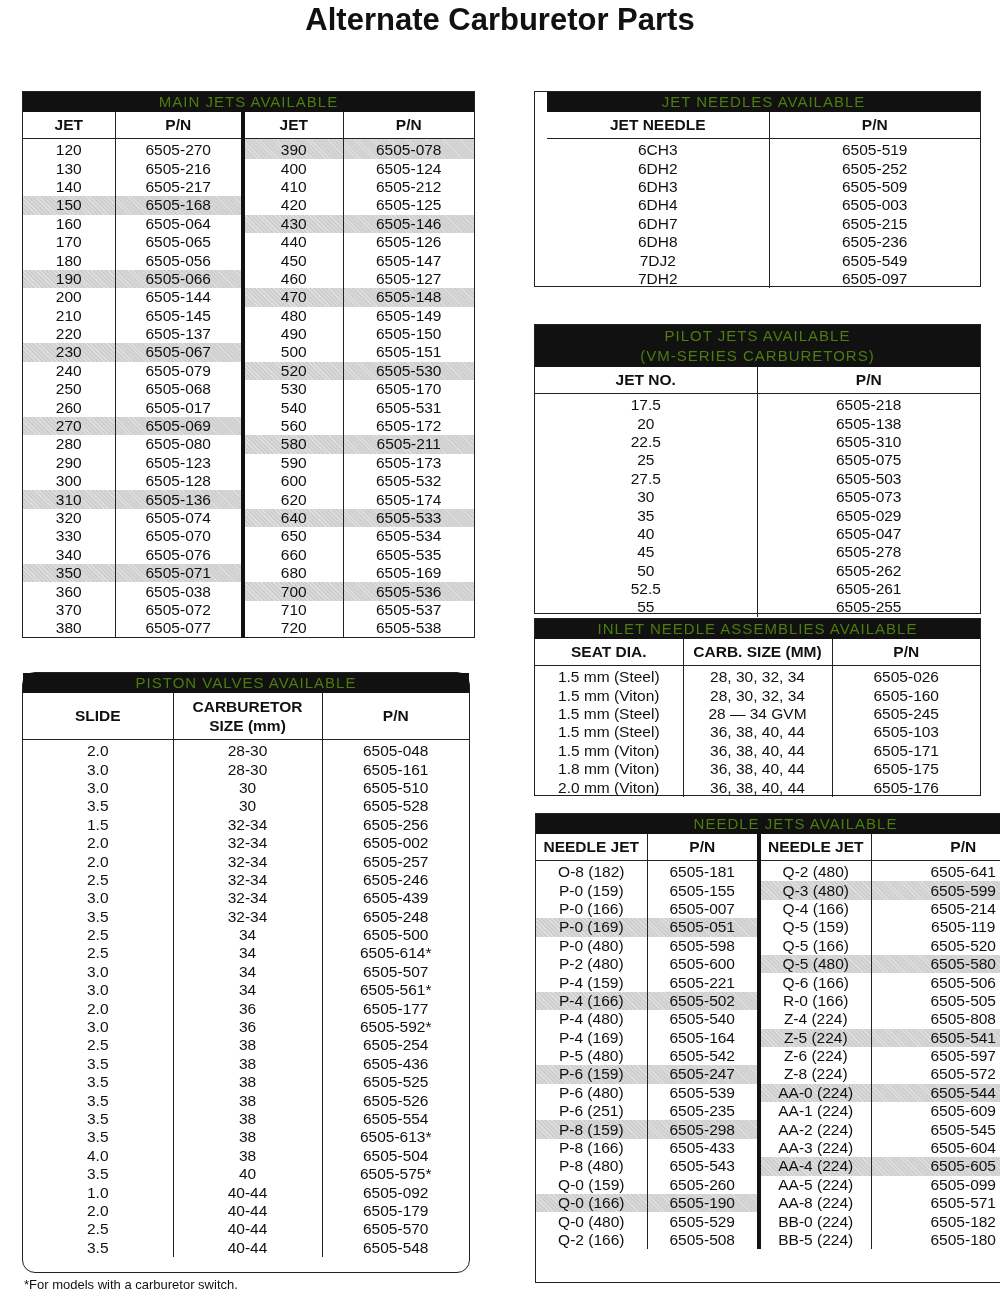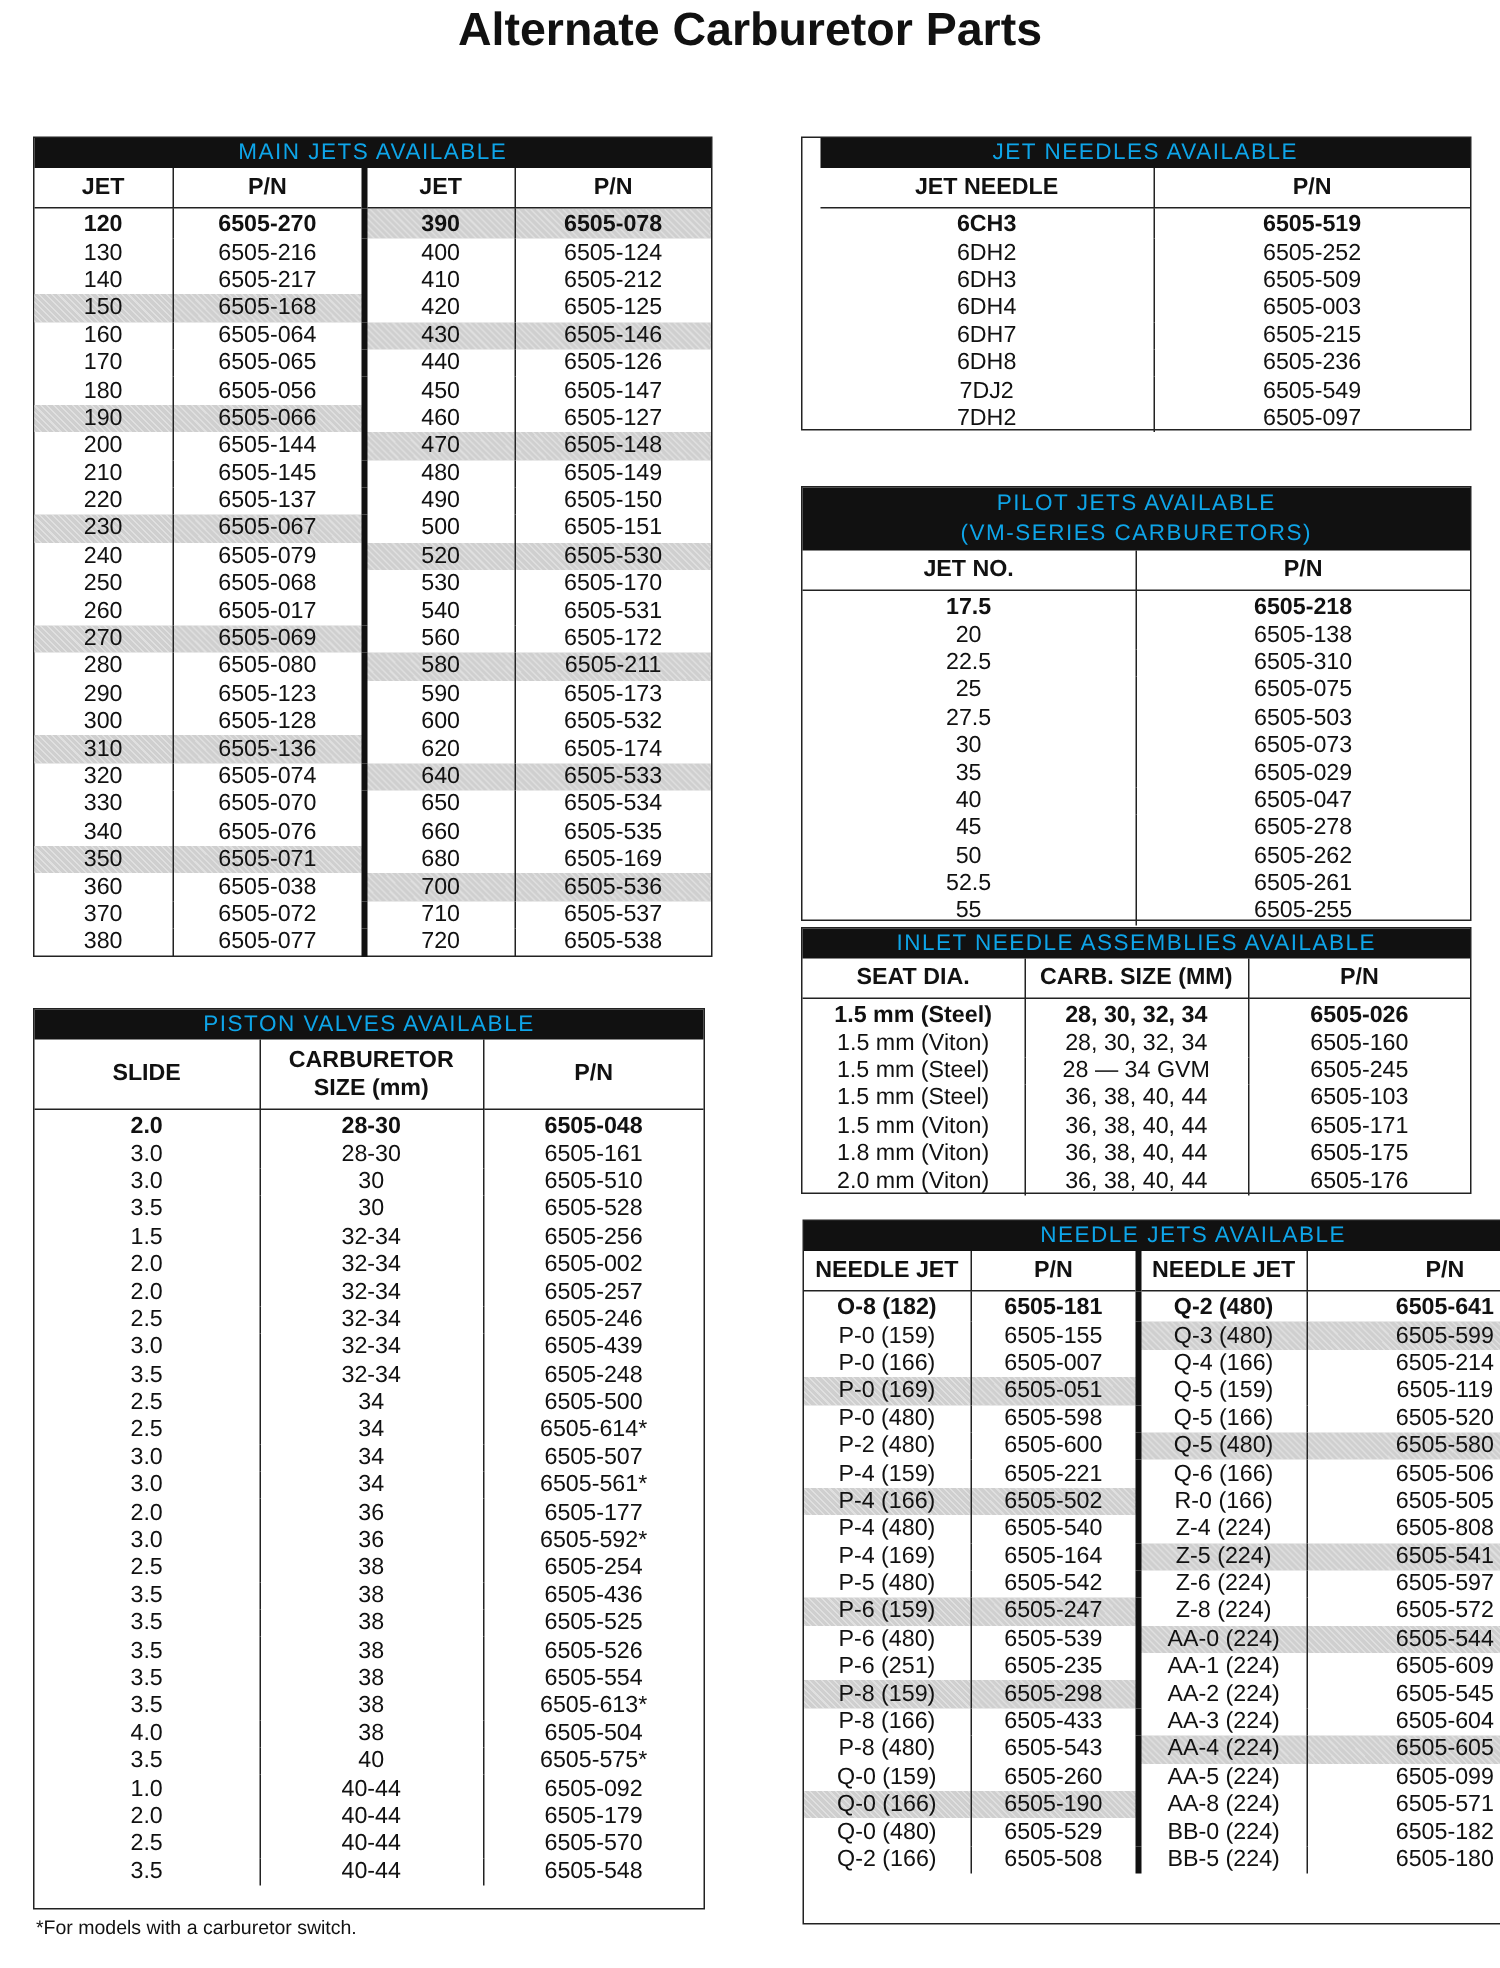--- a/index.html
+++ b/index.html
@@ -1,28 +1,28 @@
 <!DOCTYPE html>
 <html><head>
 <meta charset="utf-8">
 <style>
   html, body { margin: 0; padding: 0; background: #ffffff; }
   body { width: 1000px; height: 1312px; position: relative; font-family: "Liberation Sans", sans-serif; color: #111; overflow: hidden; }
   .title { position: absolute; left: 0; top: 2px; width: 1000px; text-align: center; font-size: 31px; font-weight: bold; letter-spacing: 0px; }
   .tbl { position: absolute; border: 1.5px solid #222; box-sizing: border-box; background: #fff; }
-  .bar { background: #111; color: #0ea5e9; text-align: center; font-size: 15px; letter-spacing: 1px; line-height: 20px; }
+  .bar { background: #111; color: #4d7c0f; text-align: center; font-size: 15px; letter-spacing: 1px; line-height: 20px; }
   table { border-collapse: collapse; width: 100%; table-layout: fixed; }
   th { font-size: 15.5px; font-weight: bold; height: 26px; border-bottom: 1.5px solid #222; border-right: 1.5px solid #222; padding: 0; text-align: center; }
   th:last-child { border-right: none; }
   td { font-size: 15.5px; text-align: center; padding: 0; height: 18.4px; line-height: 18px; border-right: 1.5px solid #222; white-space: nowrap; }
   td:last-child { border-right: none; }
   .thick { border-right: 4px solid #111 !important; }
   .hl { background-color: #cfcfcf; background-image: repeating-linear-gradient(45deg, rgba(255,255,255,0.35) 0 1px, transparent 1px 3px); }
   .footnote { position: absolute; left: 24px; top: 1277px; font-size: 13px; }
-  .first-row td { padding-top: 2px; font-weight: bold; }
+  .first-row td { padding-top: 2px; }
 </style>
 </head>
 <body>
 
 <div class="title">Alternate Carburetor Parts</div>
 
 <div class="tbl" style="left:22px; top:91px; width:453px; height:547px;">
   <div class="bar">MAIN JETS AVAILABLE</div>
   <table>
     <colgroup>
@@ -199,21 +199,21 @@
         <tr>
           <td>380</td>
           <td class="thick">6505-077</td>
           <td>720</td>
           <td>6505-538</td>
         </tr>
       </tbody>
   </table>
 </div>
 
-<div class="tbl" style="left:22px; top:672px; width:448px; height:601px;">
+<div class="tbl" style="left:22px; top:672px; width:448px; height:601px;border-radius:13px;">
   <div class="bar">PISTON VALVES AVAILABLE</div>
   <table>
     <colgroup>
         <col style="width:150px">
         <col style="width:149px">
         <col>
       </colgroup>
     <thead>
         <tr>
       <th style="height:46px">SLIDE</th>

